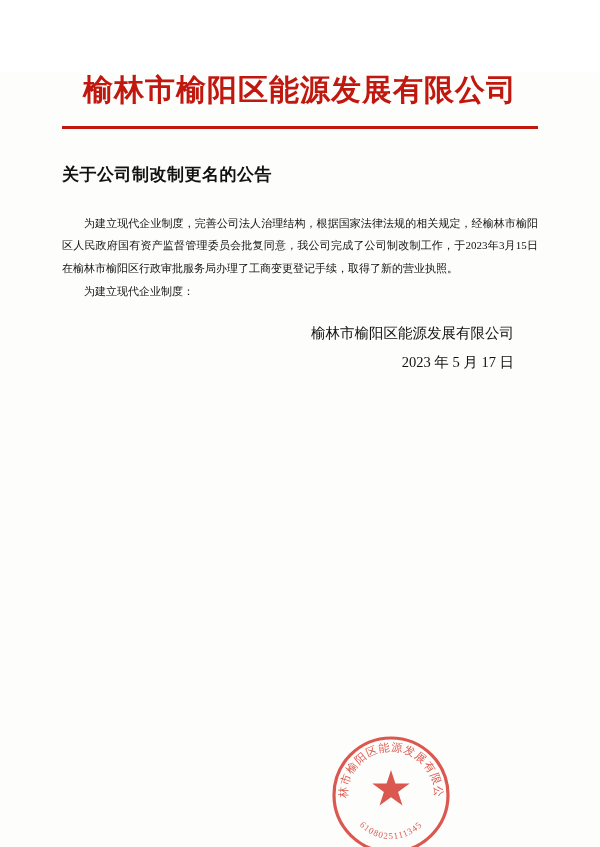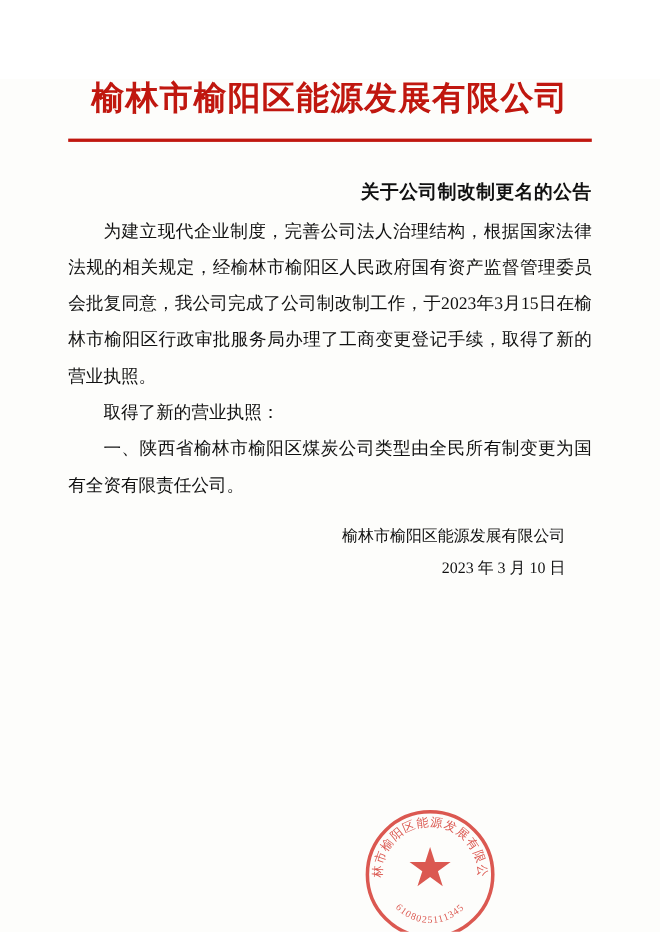--- a/index.html
+++ b/index.html
@@ -33,29 +33,29 @@
     white-space: nowrap;
   }
   .rule {
     margin-top: 18px;
     height: 2.5px;
     background: #c0170f;
     width: 100%;
   }
   .sub-title {
     margin-top: 34px;
-    text-align: right;
+    text-align: left;
     font-size: 17px;
     font-weight: bold;
     color: #111111;
     letter-spacing: 0.5px;
   }
   .body-text {
-    margin-top: 8px;
-    font-size: 16px;
+    margin-top: 26px;
+    font-size: 11px;
     line-height: 2.07;
     color: #111111;
     text-align: justify;
     text-justify: inter-ideograph;
   }
   .body-text p {
     margin: 0;
     text-indent: 2em;
   }
   .signature {
@@ -98,27 +98,26 @@
 <div class="page">
 
   <div class="doc-title">榆林市榆阳区能源发展有限公司</div>
 
   <div class="rule"></div>
 
   <div class="sub-title">关于公司制改制更名的公告</div>
 
   <div class="body-text">
     <p>为建立现代企业制度，完善公司法人治理结构，根据国家法律法规的相关规定，经榆林市榆阳区人民政府国有资产监督管理委员会批复同意，我公司完成了公司制改制工作，于2023年3月15日在榆林市榆阳区行政审批服务局办理了工商变更登记手续，取得了新的营业执照。</p>
-    <p>取得了新的营业执照：</p>
-    <p>一、陕西省榆林市榆阳区煤炭公司类型由全民所有制变更为国有全资有限责任公司。</p>
+    <p>为建立现代企业制度：</p>
   </div>
 
   <div class="signature">
     <div>榆林市榆阳区能源发展有限公司</div>
-    <div>2023 年 3 月 10 日</div>
+    <div>2023 年 5 月 17 日</div>
   </div>
 
   <div class="seal">
     <svg width="122" height="122" viewBox="0 0 122 122" xmlns="http://www.w3.org/2000/svg">
       <circle cx="61" cy="61" r="57" fill="none" stroke="#d4342b" stroke-width="3.2"></circle>
       <path id="sealArcTop" d="M 61 61 m -44 0 a 44 44 0 1 1 88 0" fill="none"></path>
       <path id="sealArcBottom" d="M 20 75 a 43 43 0 0 0 82 0" fill="none"></path>
       <text class="seal-text">
         <textPath href="#sealArcTop" startOffset="50%" text-anchor="middle">榆林市榆阳区能源发展有限公司</textPath>
       </text>

